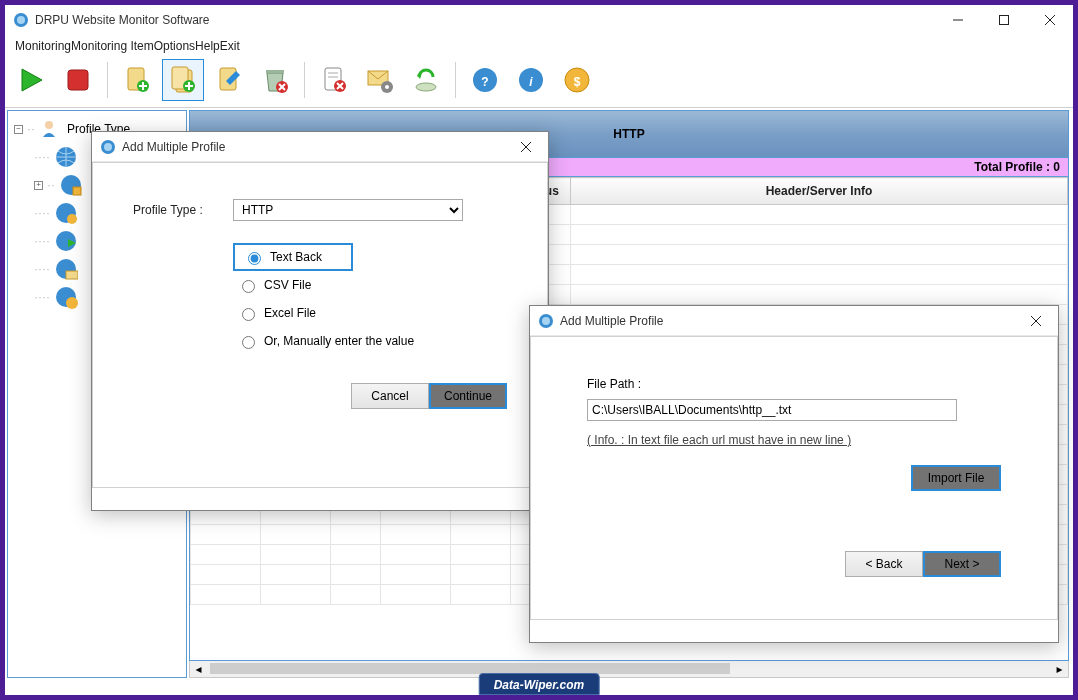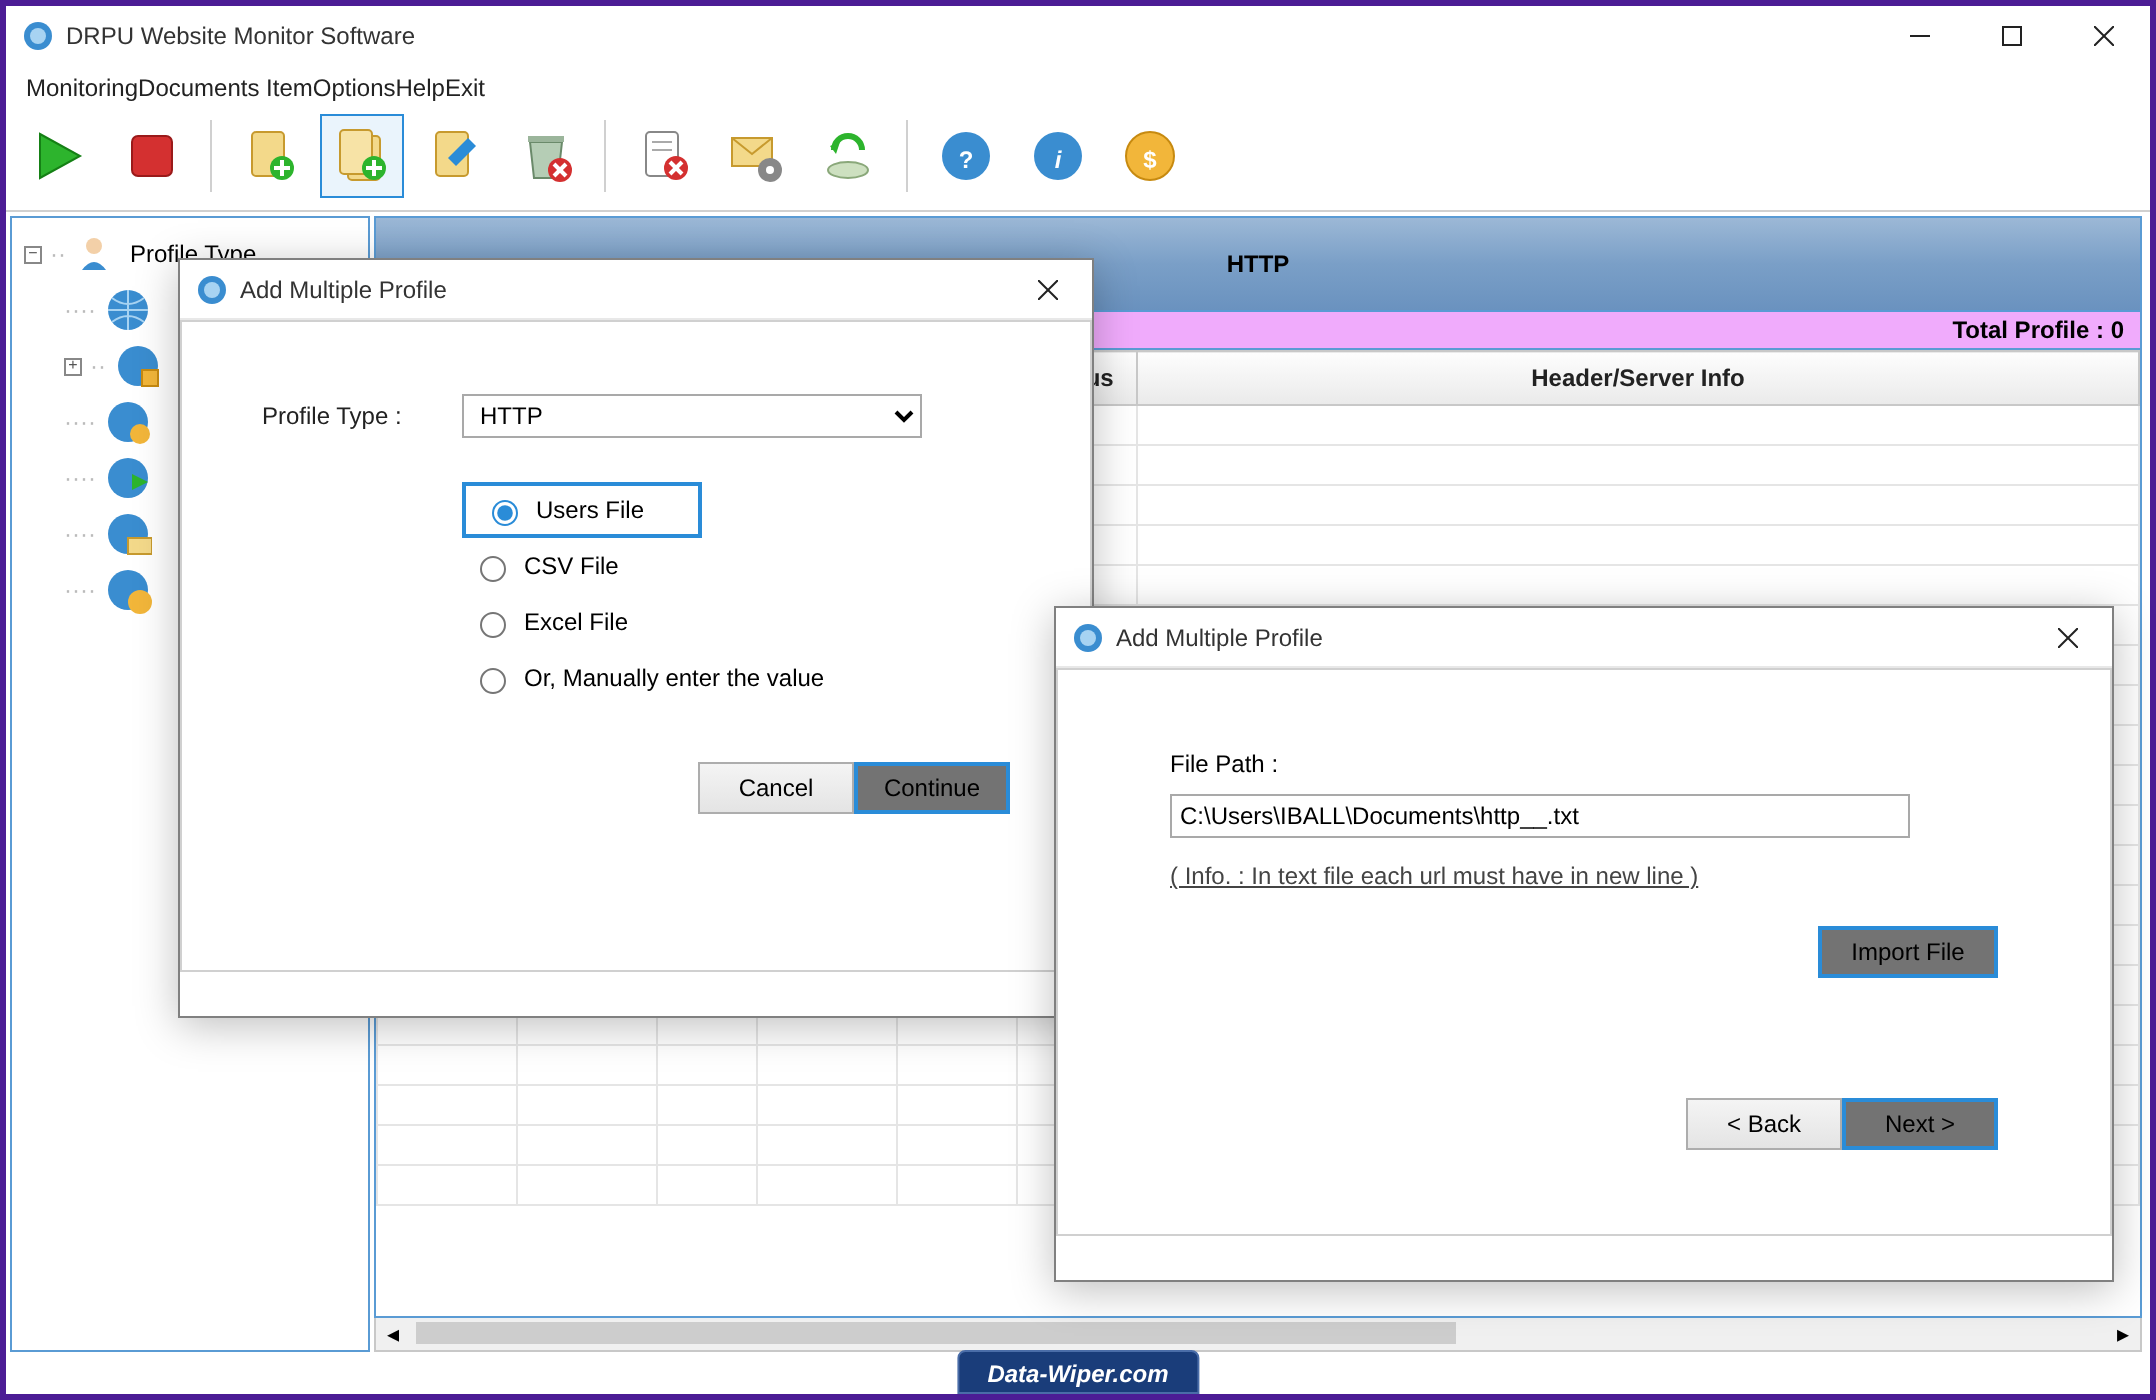--- a/index.html
+++ b/index.html
@@ -1,17 +1,17 @@
 <!DOCTYPE html>
 <html><head>
 <meta charset="utf-8">
 <style>
   * { box-sizing: border-box; font-family: "Segoe UI", Tahoma, sans-serif; font-size: 12px; }
   html, body { margin:0; padding:0; width:1078px; height:700px; overflow:hidden; background:#fff; }
-  .window { position:relative; width:1078px; height:700px; border:3px solid #4c1d95; background:#fff; }
+  .window { position:relative; width:1078px; height:700px; border:5px solid #4c1d95; background:#fff; }
   .titlebar { display:flex; align-items:center; height:30px; padding:0 8px; background:#fff; }
   .titlebar .appicon { width:16px; height:16px; margin-right:6px; }
   .titlebar .title { flex:1; color:#333; }
   .win-controls { position:absolute; top:0; right:0; display:flex; }
   .win-btn { width:46px; height:30px; display:flex; align-items:center; justify-content:center; }
   .win-btn svg { width:10px; height:10px; }
   .menubar { display:flex; padding:4px 10px 6px 10px; color:#222; }
   .menubar span { cursor:default; }
   .toolbar { display:flex; align-items:center; gap:4px; padding:0 6px 6px 6px; border-bottom:1px solid #d0d0d0; }
   .tool-btn { width:42px; height:42px; display:flex; align-items:center; justify-content:center; }
@@ -81,21 +81,21 @@
           <svg viewBox="0 0 10 10">
             <line x1="0" y1="0" x2="10" y2="10" stroke="#222"></line>
             <line x1="10" y1="0" x2="0" y2="10" stroke="#222"></line>
           </svg>
         </div>
     </div>
   </div>
 
   <div class="menubar">
     <span>Monitoring</span>
-    <span>Documents Item</span>
+    <span>Monitoring Item</span>
     <span>Options</span>
     <span>Help</span>
     <span>Exit</span>
   </div>
 
   <div class="toolbar">
     <div class="tool-btn">
         <svg width="28" height="28" viewBox="0 0 28 28">
           <polygon points="4,3 24,14 4,25" fill="#2db42d" stroke="#158015"></polygon>
         </svg>
@@ -474,21 +474,21 @@
     <div class="dialog-body inner">
       <div class="form-row">
         <span class="field-label">Profile Type :</span>
         <select class="combo">
           <option>HTTP</option>
         </select>
       </div>
       <div class="radio-group">
         <div class="radio-item hl">
           <input type="radio" checked="" style="">
-          <span>Users File</span>
+          <span>Text Back</span>
         </div>
         <div class="radio-item">
           <input type="radio" style="">
           <span>CSV File</span>
         </div>
         <div class="radio-item">
           <input type="radio" style="">
           <span>Excel File</span>
         </div>
         <div class="radio-item">

